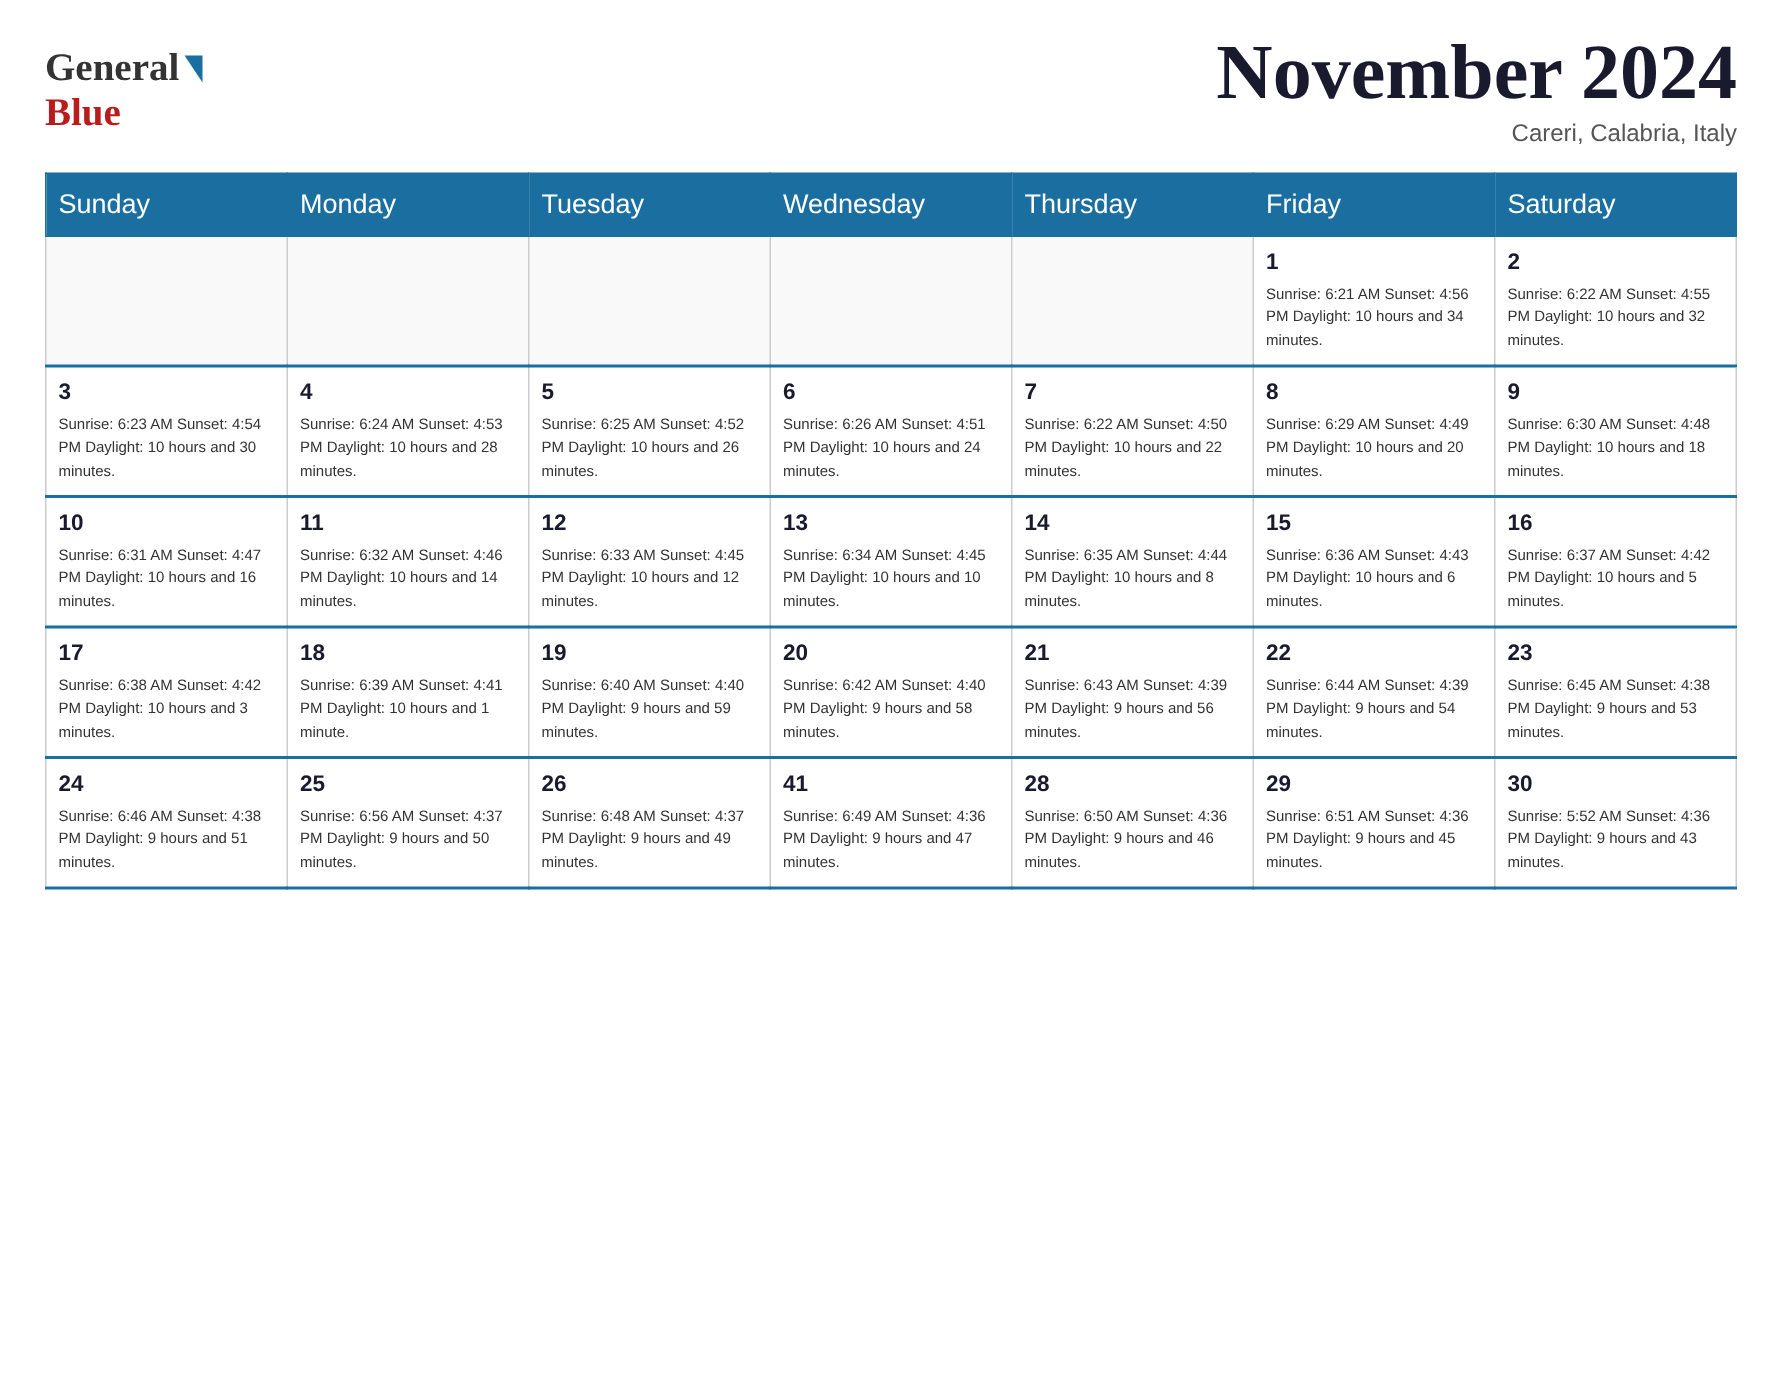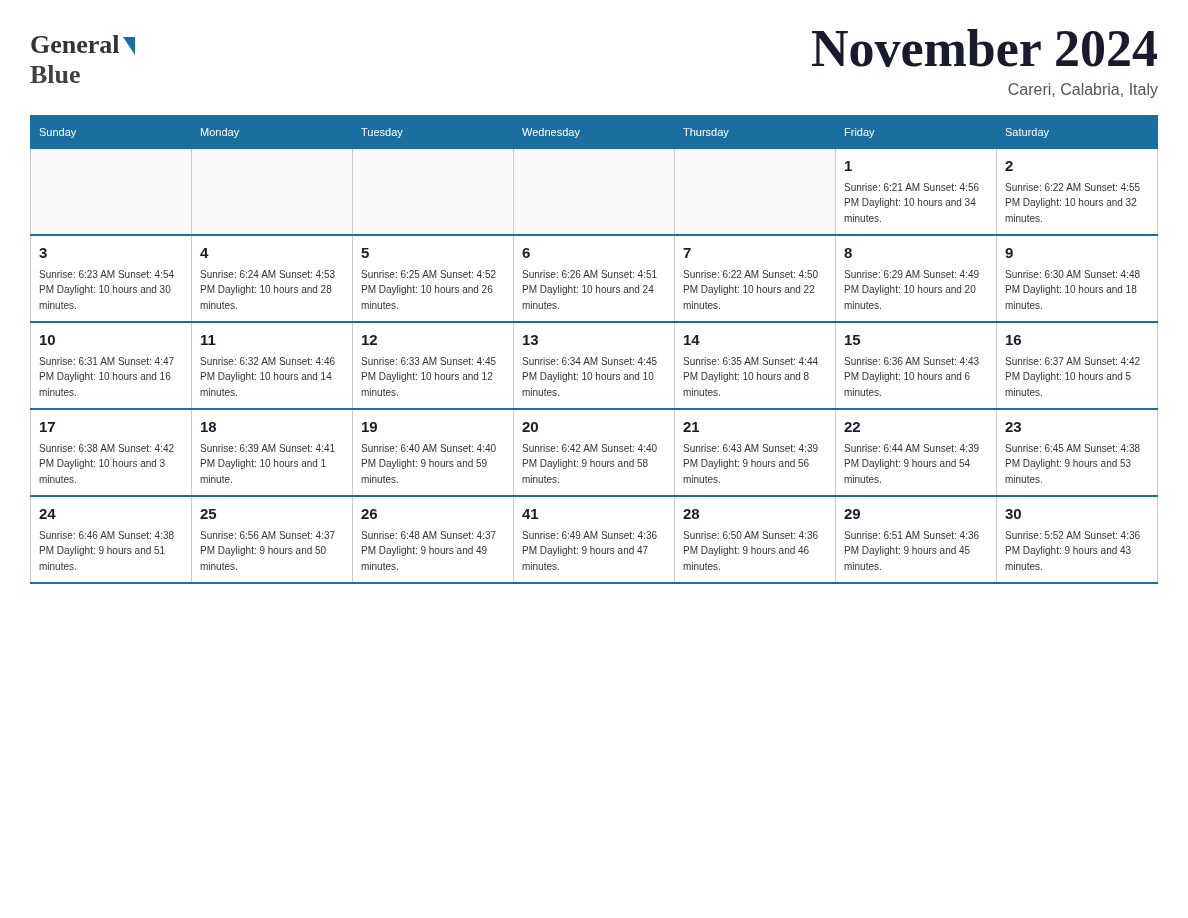--- a/index.html
+++ b/index.html
@@ -32,21 +32,21 @@
       height: 0;
       border-left: 12px solid transparent;
       border-right: 0px solid transparent;
       border-top: 18px solid #1a6fa0;
       margin-left: 3px;
       margin-top: 2px;
     }
     .logo-blue {
       font-size: 26px;
       font-weight: bold;
-      color: #404040;
+      color: #b91c1c;
       font-family: Georgia, serif;
     }
     .logo-wrapper {
       display: flex;
       flex-direction: column;
     }
     .logo-top {
       display: flex;
       align-items: center;
     }
@@ -68,21 +68,21 @@
     }
     table {
       width: 100%;
       border-collapse: collapse;
       margin-top: 8px;
     }
     thead th {
       background: #1a6fa0;
       color: #fff;
       padding: 10px 8px;
-      font-size: 11px;
+      font-size: 18px;
       font-weight: normal;
       text-align: left;
       border: 1px solid #1a6fa0;
     }
     tbody td {
       vertical-align: top;
       padding: 6px 8px 8px 8px;
       border: 1px solid #ccc;
       width: 14.28%;
       min-height: 100px;

